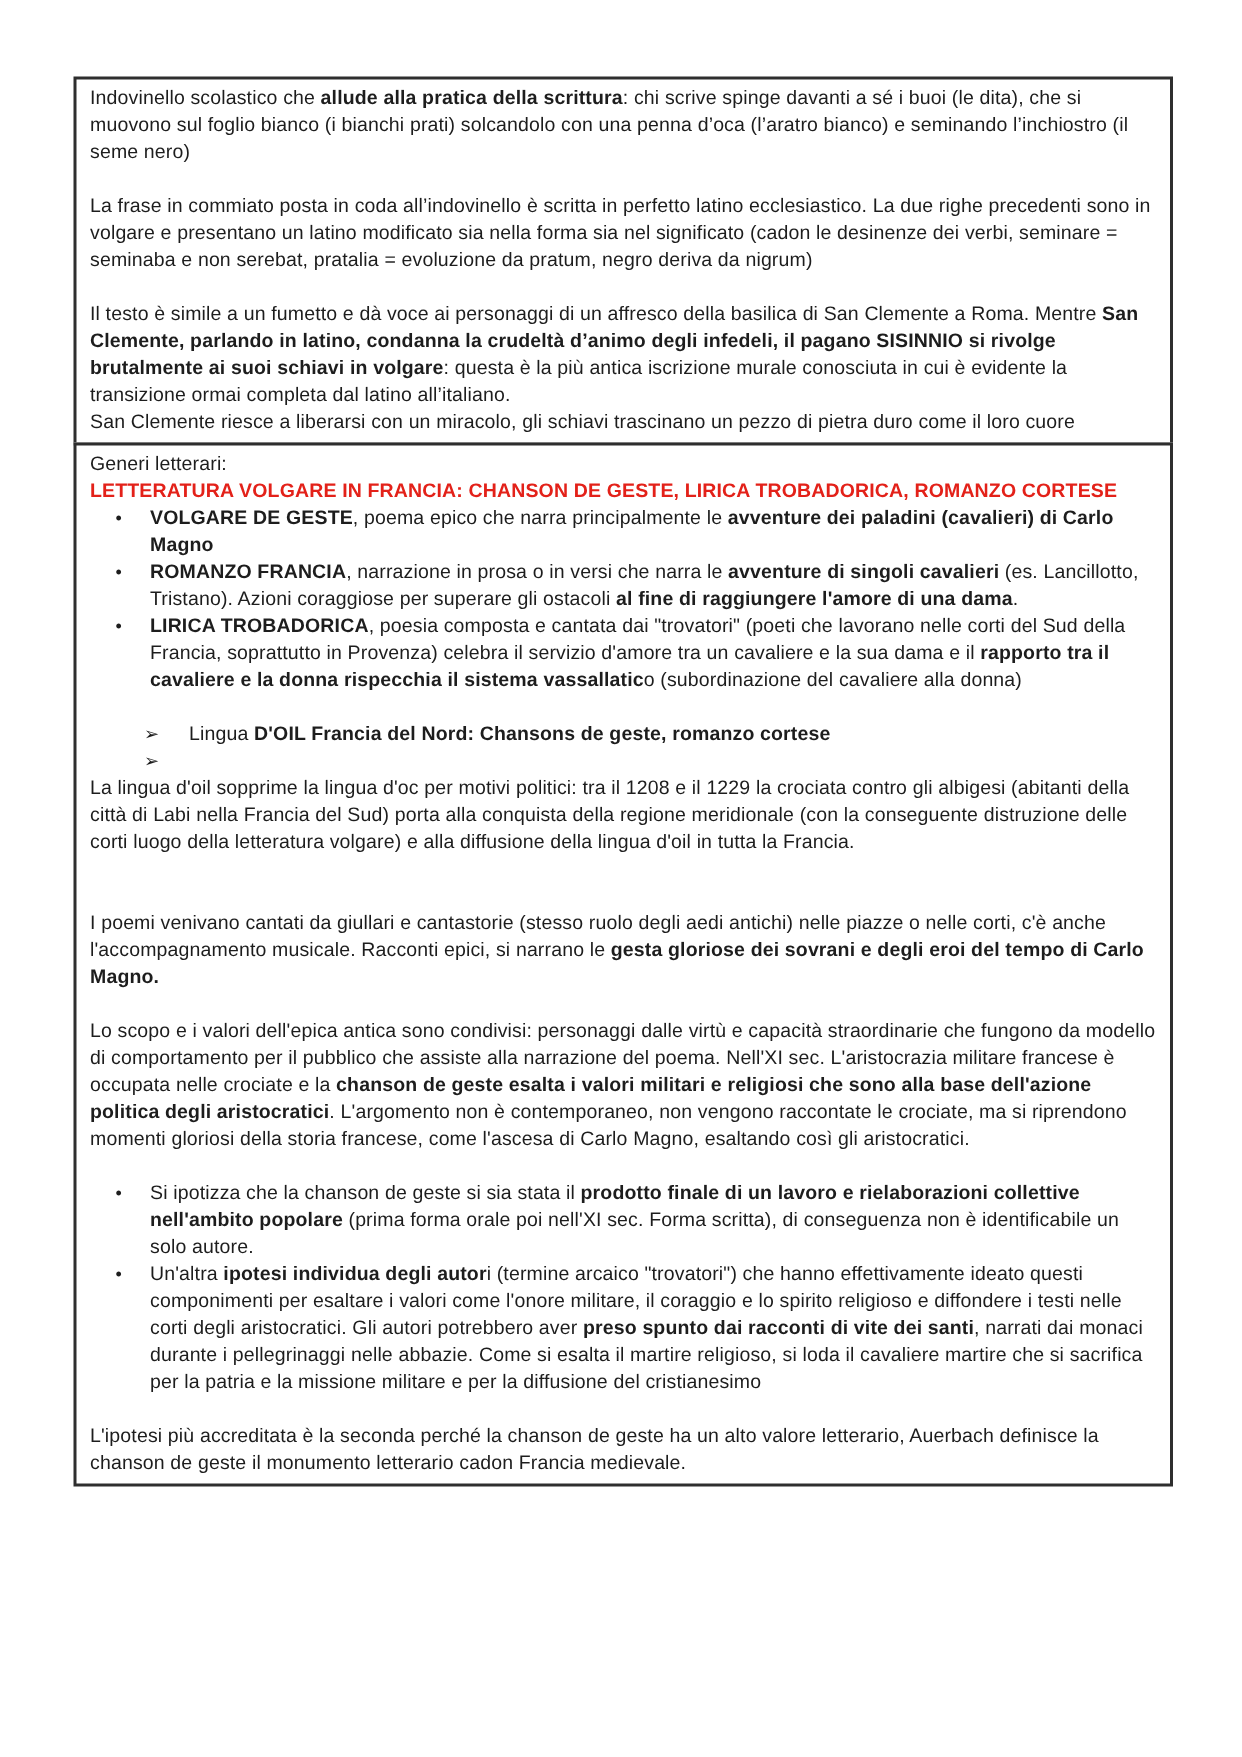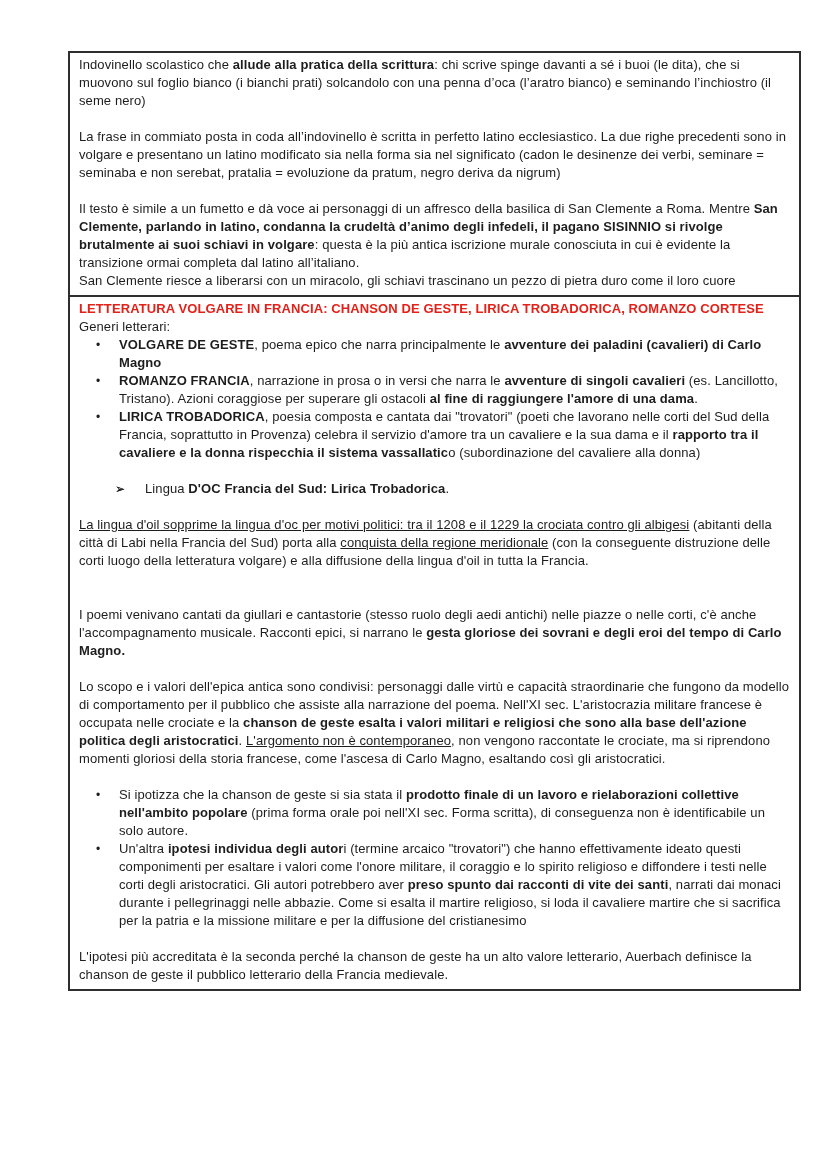--- a/index.html
+++ b/index.html
@@ -5,37 +5,37 @@
   * { margin:0; padding:0; box-sizing:border-box; }
   html,body { background:#ffffff; }
   body {
     width:828px; height:1171px; position:relative; overflow:hidden;
     font-family:"Liberation Sans", sans-serif;
   }
   .page {
     position:absolute; inset:0; background:#ffffff;
   }
   #doc {
-    position:absolute; left:49px; top:51px; width:733px;margin-left:19px;
+    position:absolute; left:49px; top:51px; width:733px;
   }
   .cell {
     border:2px solid #2e2e2e;
     background:#ffffff;
     padding:3px 9px 5px 9px;
     font-size:13px;
     line-height:18px;
     color:#1d1d1d;
     letter-spacing:0.1px;
   }
   .cell + .cell { margin-top:-2px; }
   .para { min-height:18px; }
   .heading { color:var(--accent-red, #e32119); font-weight:bold; }
   .blank { height:18px; }
   .b { font-weight:bold; }
-  .u { text-decoration:underline; }
+  .u { }
   .list { }
   .li { position:relative; padding-left:40px; }
   .bullets .li .marker {
     position:absolute; left:17px; top:0; width:14px;
     font-size:12px;
   }
   .arrows .li { padding-left:66px; }
   .arrows .li .marker {
     position:absolute; left:36px; top:0; width:18px;
     font-size:12px;
@@ -48,41 +48,41 @@
   <div id="doc" style="color: rgb(29, 29, 29);">
       <div class="cell" style="border-color: rgb(46, 46, 46);">
         <div class="para"><span>Indovinello scolastico che </span><span class="b">allude alla pratica della scrittura</span><span>: chi scrive spinge davanti a sé i buoi (le dita), che si muovono sul foglio bianco (i bianchi prati) solcandolo con una penna d’oca (l’aratro bianco) e seminando l’inchiostro (il seme nero)</span></div>
         <div class="blank"></div>
         <div class="para"><span>La frase in commiato posta in coda all’indovinello è scritta in perfetto latino ecclesiastico. La due righe precedenti sono in volgare e presentano un latino modificato sia nella forma sia nel significato (cadon le desinenze dei verbi, seminare = seminaba e non serebat, pratalia = evoluzione da pratum, negro deriva da nigrum)</span></div>
         <div class="blank"></div>
         <div class="para"><span>Il testo è simile a un fumetto e dà voce ai personaggi di un affresco della basilica di San Clemente a Roma. Mentre </span><span class="b">San Clemente, parlando in latino, condanna la crudeltà d’animo degli infedeli, il pagano SISINNIO si rivolge brutalmente ai suoi schiavi in volgare</span><span>: questa è la più antica iscrizione murale conosciuta in cui è evidente la transizione ormai completa dal latino all’italiano.</span></div>
         <div class="para"><span>San Clemente riesce a liberarsi con un miracolo, gli schiavi trascinano un pezzo di pietra duro come il loro cuore</span></div>
       </div>
       <div class="cell" style="border-color: rgb(46, 46, 46);">
+        <div class="para"><span>Generi letterari:</span></div>
         <div class="para heading"><span>LETTERATURA VOLGARE IN FRANCIA: CHANSON DE GESTE, LIRICA TROBADORICA, ROMANZO CORTESE</span></div>
-        <div class="para"><span>Generi letterari:</span></div>
         <div class="list bullets">
           <div class="li"><span class="marker">•</span><span><span class="b">VOLGARE DE GESTE</span><span>, poema epico che narra principalmente le </span><span class="b">avventure dei paladini (cavalieri) di Carlo Magno</span></span></div>
           <div class="li"><span class="marker">•</span><span><span class="b">ROMANZO FRANCIA</span><span>, narrazione in prosa o in versi che narra le </span><span class="b">avventure di singoli cavalieri</span><span> (es. Lancillotto, Tristano). Azioni coraggiose per superare gli ostacoli </span><span class="b">al fine di raggiungere l'amore di una dama</span><span>.</span></span></div>
           <div class="li"><span class="marker">•</span><span><span class="b">LIRICA TROBADORICA</span><span>, poesia composta e cantata dai "trovatori" (poeti che lavorano nelle corti del Sud della Francia, soprattutto in Provenza) celebra il servizio d'amore tra un cavaliere e la sua dama e il </span><span class="b">rapporto tra il cavaliere e la donna rispecchia il sistema vassallatic</span><span>o (subordinazione del cavaliere alla donna)</span></span></div>
         </div>
         <div class="blank"></div>
         <div class="list arrows">
+          <div class="li"><span class="marker">➢</span><span><span>Lingua </span><span class="b">D'OIL Francia del Nord: Chansons de geste, romanzo cortese</span></span></div>
           <div class="li"><span class="marker">➢</span></div>
-          <div class="li"><span class="marker">➢</span><span><span>Lingua </span><span class="b">D'OC Francia del Sud: Lirica Trobadorica</span><span>.</span></span></div>
         </div>
         <div class="blank"></div>
         <div class="para"><span class="u">La lingua d'oil sopprime la lingua d'oc per motivi politici: tra il 1208 e il 1229 la crociata contro gli albigesi</span><span> (abitanti della città di Labi nella Francia del Sud) porta alla </span><span class="u">conquista della regione meridionale</span><span> (con la conseguente distruzione delle corti luogo della letteratura volgare) e alla diffusione della lingua d'oil in tutta la Francia.</span></div>
         <div class="blank"></div>
         <div class="blank"></div>
         <div class="para"><span>I poemi venivano cantati da giullari e cantastorie (stesso ruolo degli aedi antichi) nelle piazze o nelle corti, c'è anche l'accompagnamento musicale. Racconti epici, si narrano le </span><span class="b">gesta gloriose dei sovrani e degli eroi del tempo di Carlo Magno.</span></div>
         <div class="blank"></div>
         <div class="para"><span>Lo scopo e i valori dell'epica antica sono condivisi: personaggi dalle virtù e capacità straordinarie che fungono da modello di comportamento per il pubblico che assiste alla narrazione del poema. Nell'XI sec. L'aristocrazia militare francese è occupata nelle crociate e la </span><span class="b">chanson de geste esalta i valori militari e religiosi che sono alla base dell'azione politica degli aristocratici</span><span>. </span><span class="u">L'argomento non è contemporaneo</span><span>, non vengono raccontate le crociate, ma si riprendono momenti gloriosi della storia francese, come l'ascesa di Carlo Magno, esaltando così gli aristocratici.</span></div>
         <div class="blank"></div>
         <div class="list bullets">
           <div class="li"><span class="marker">•</span><span><span>Si ipotizza che la chanson de geste si sia stata il </span><span class="b">prodotto finale di un lavoro e rielaborazioni collettive nell'ambito popolare</span><span> (prima forma orale poi nell'XI sec. Forma scritta), di conseguenza non è identificabile un solo autore.</span></span></div>
           <div class="li"><span class="marker">•</span><span><span>Un'altra </span><span class="b">ipotesi individua degli autor</span><span>i (termine arcaico "trovatori") che hanno effettivamente ideato questi componimenti per esaltare i valori come l'onore militare, il coraggio e lo spirito religioso e diffondere i testi nelle corti degli aristocratici. Gli autori potrebbero aver </span><span class="b">preso spunto dai racconti di vite dei santi</span><span>, narrati dai monaci durante i pellegrinaggi nelle abbazie. Come si esalta il martire religioso, si loda il cavaliere martire che si sacrifica per la patria e la missione militare e per la diffusione del cristianesimo</span></span></div>
         </div>
         <div class="blank"></div>
-        <div class="para"><span>L'ipotesi più accreditata è la seconda perché la chanson de geste ha un alto valore letterario, Auerbach definisce la chanson de geste il pubblico letterario della Francia medievale.</span></div>
+        <div class="para"><span>L'ipotesi più accreditata è la seconda perché la chanson de geste ha un alto valore letterario, Auerbach definisce la chanson de geste il monumento letterario cadon Francia medievale.</span></div>
       </div>
     </div>
 </div>
 
 </body></html>

